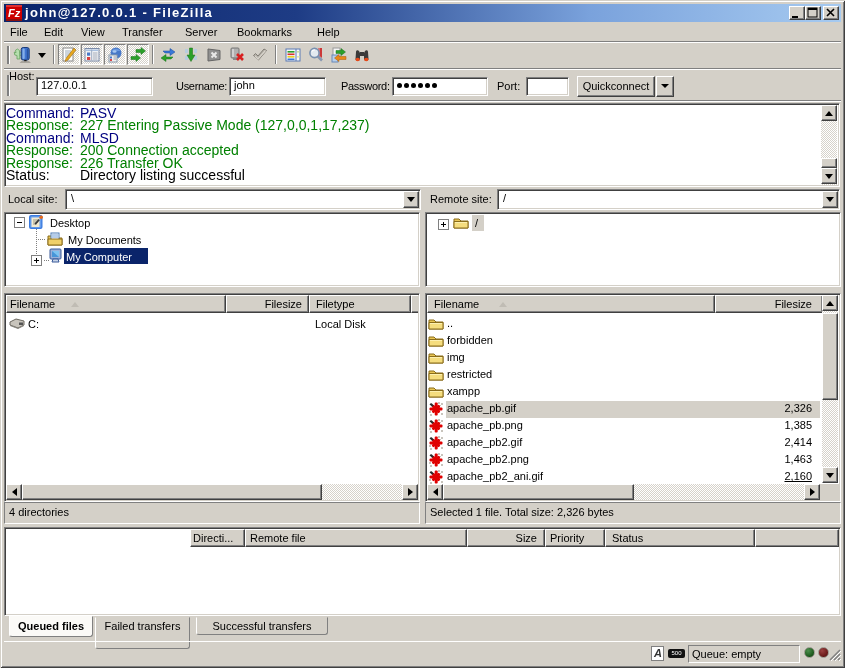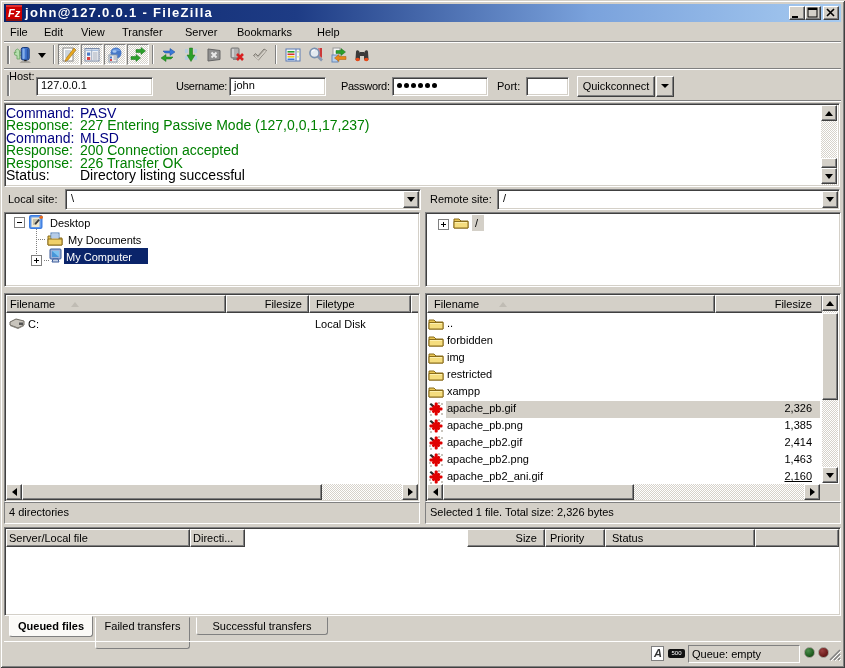--- a/index.html
+++ b/index.html
@@ -549,22 +549,22 @@
       </svg>
     </div>
     <div class="abs" style="left:393px;top:189px;width:19px;height:16px;background:#d4d0c8;"></div>
   </div>
 
 <div class="abs statusbar" style="left:4px;top:502px;width:416px;height:22px;">4 directories</div>
 <div class="abs statusbar" style="left:425px;top:502px;width:416px;height:22px;">Selected 1 file. Total size: 2,326 bytes</div>
 
 <div class="abs sunken2" style="left:4px;top:527px;width:837px;height:89px;"></div>
 <div id="queue" class="abs" style="left:6px;top:529px;width:833px;height:85px;overflow:hidden;background:#fff;">
-    <div class="abs hdrcell" style="left:0px;top:0;width:184px;padding-left:2px;">Server/Local file</div>
     <div class="abs hdrcell" style="left:184px;top:0;width:55px;padding-left:2px;">Directi...</div>
+    <div class="abs hdrcell" style="left:239px;top:0;width:222px;padding-left:4px;">Remote file</div>
     <div class="abs hdrcell" style="left:461px;top:0;width:78px;text-align:right;padding-right:7px;">Size</div>
     <div class="abs hdrcell" style="left:539px;top:0;width:60px;padding-left:4px;">Priority</div>
     <div class="abs hdrcell" style="left:599px;top:0;width:150px;padding-left:6px;">Status</div>
     <div class="abs hdrcell" style="left:749px;top:0;width:84px;padding-left:4px;"></div>
   </div>
 
 <div class="abs" style="left:9px;top:616px;width:84px;height:21px;background:#fbfaf7;border:1px solid;border-color:#fbfaf7 #808080 #808080 #fff;border-radius:0 0 3px 3px;font-weight:bold;text-align:center;line-height:18px;">Queued files</div>
 <div class="abs" style="left:95px;top:617px;width:95px;height:32px;background:#d4d0c8;border:1px solid;border-color:#d4d0c8 #808080 #808080 #fff;border-radius:0 0 3px 3px;text-align:center;line-height:16px;">Failed transfers</div>
 <div class="abs" style="left:196px;top:617px;width:132px;height:18px;background:#d4d0c8;border:1px solid;border-color:#d4d0c8 #808080 #808080 #fff;border-radius:0 0 3px 3px;text-align:center;line-height:16px;">Successful transfers</div>
 

